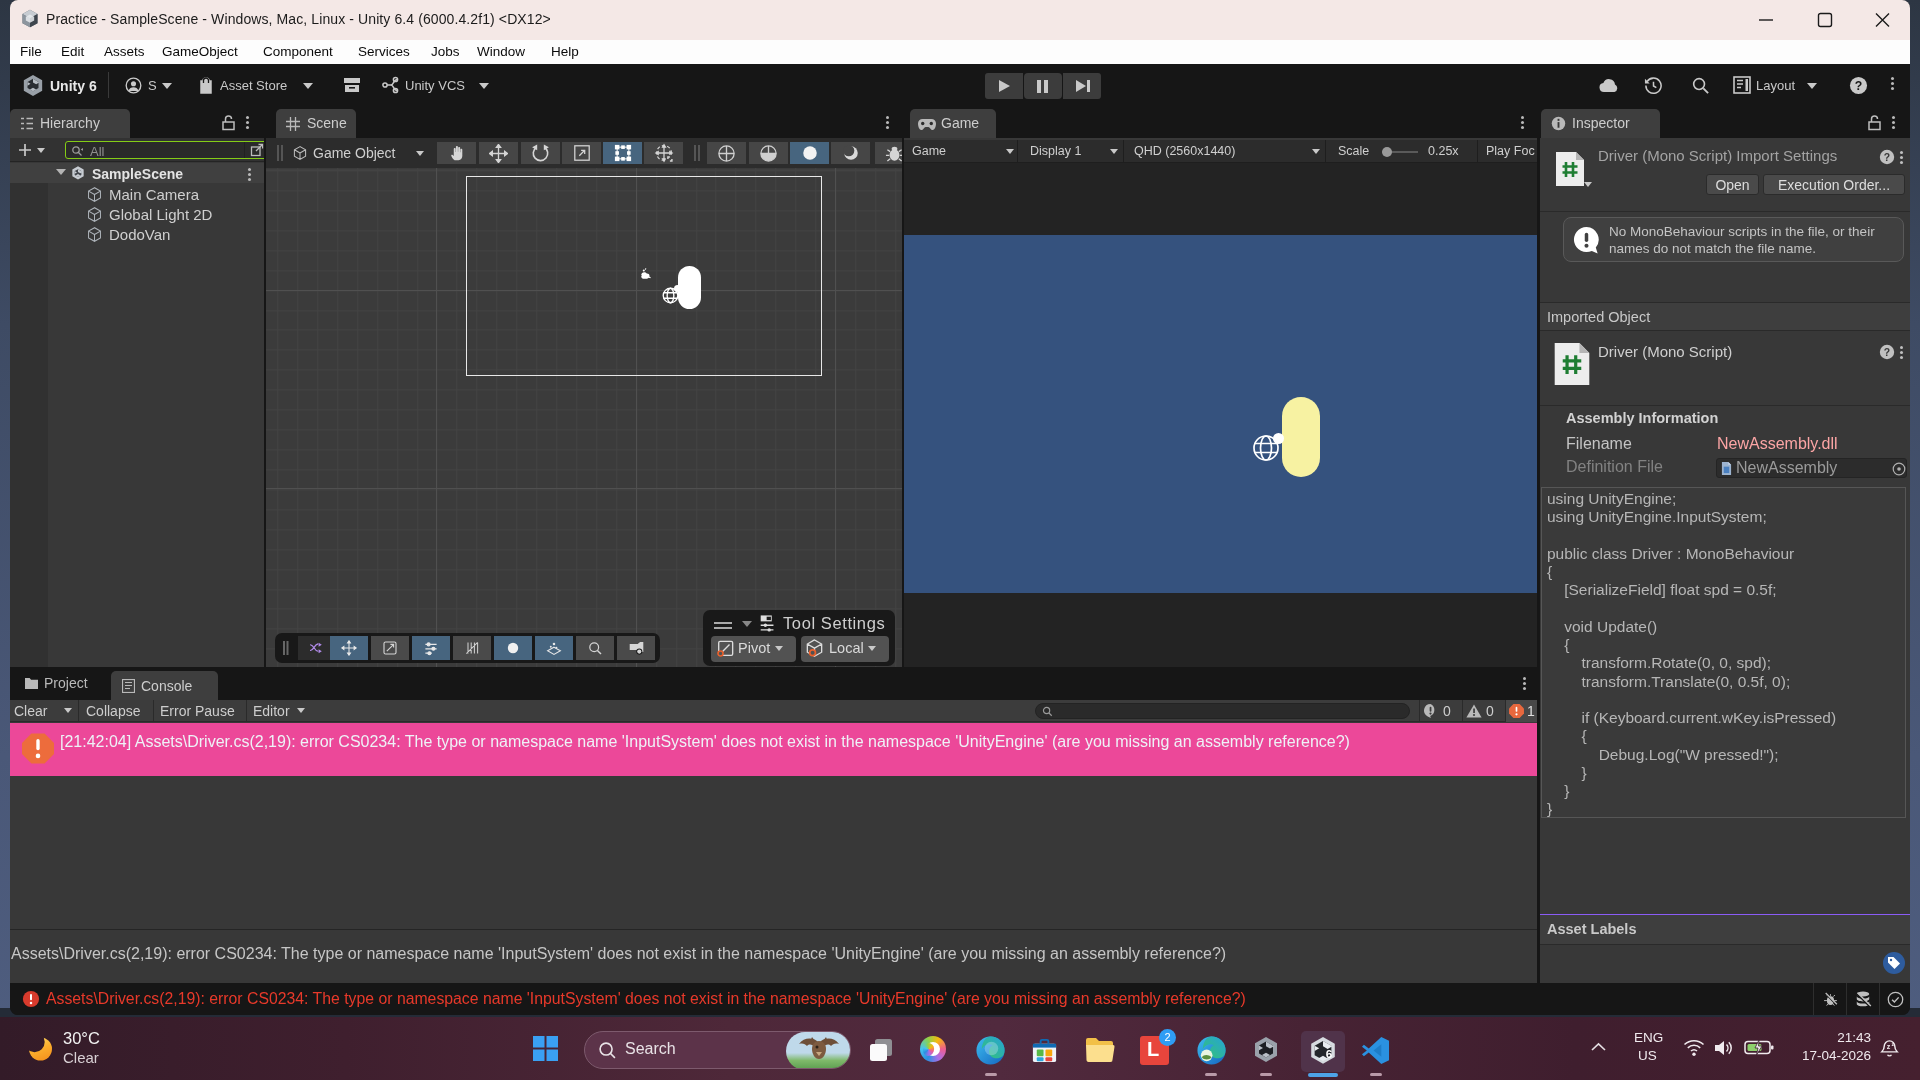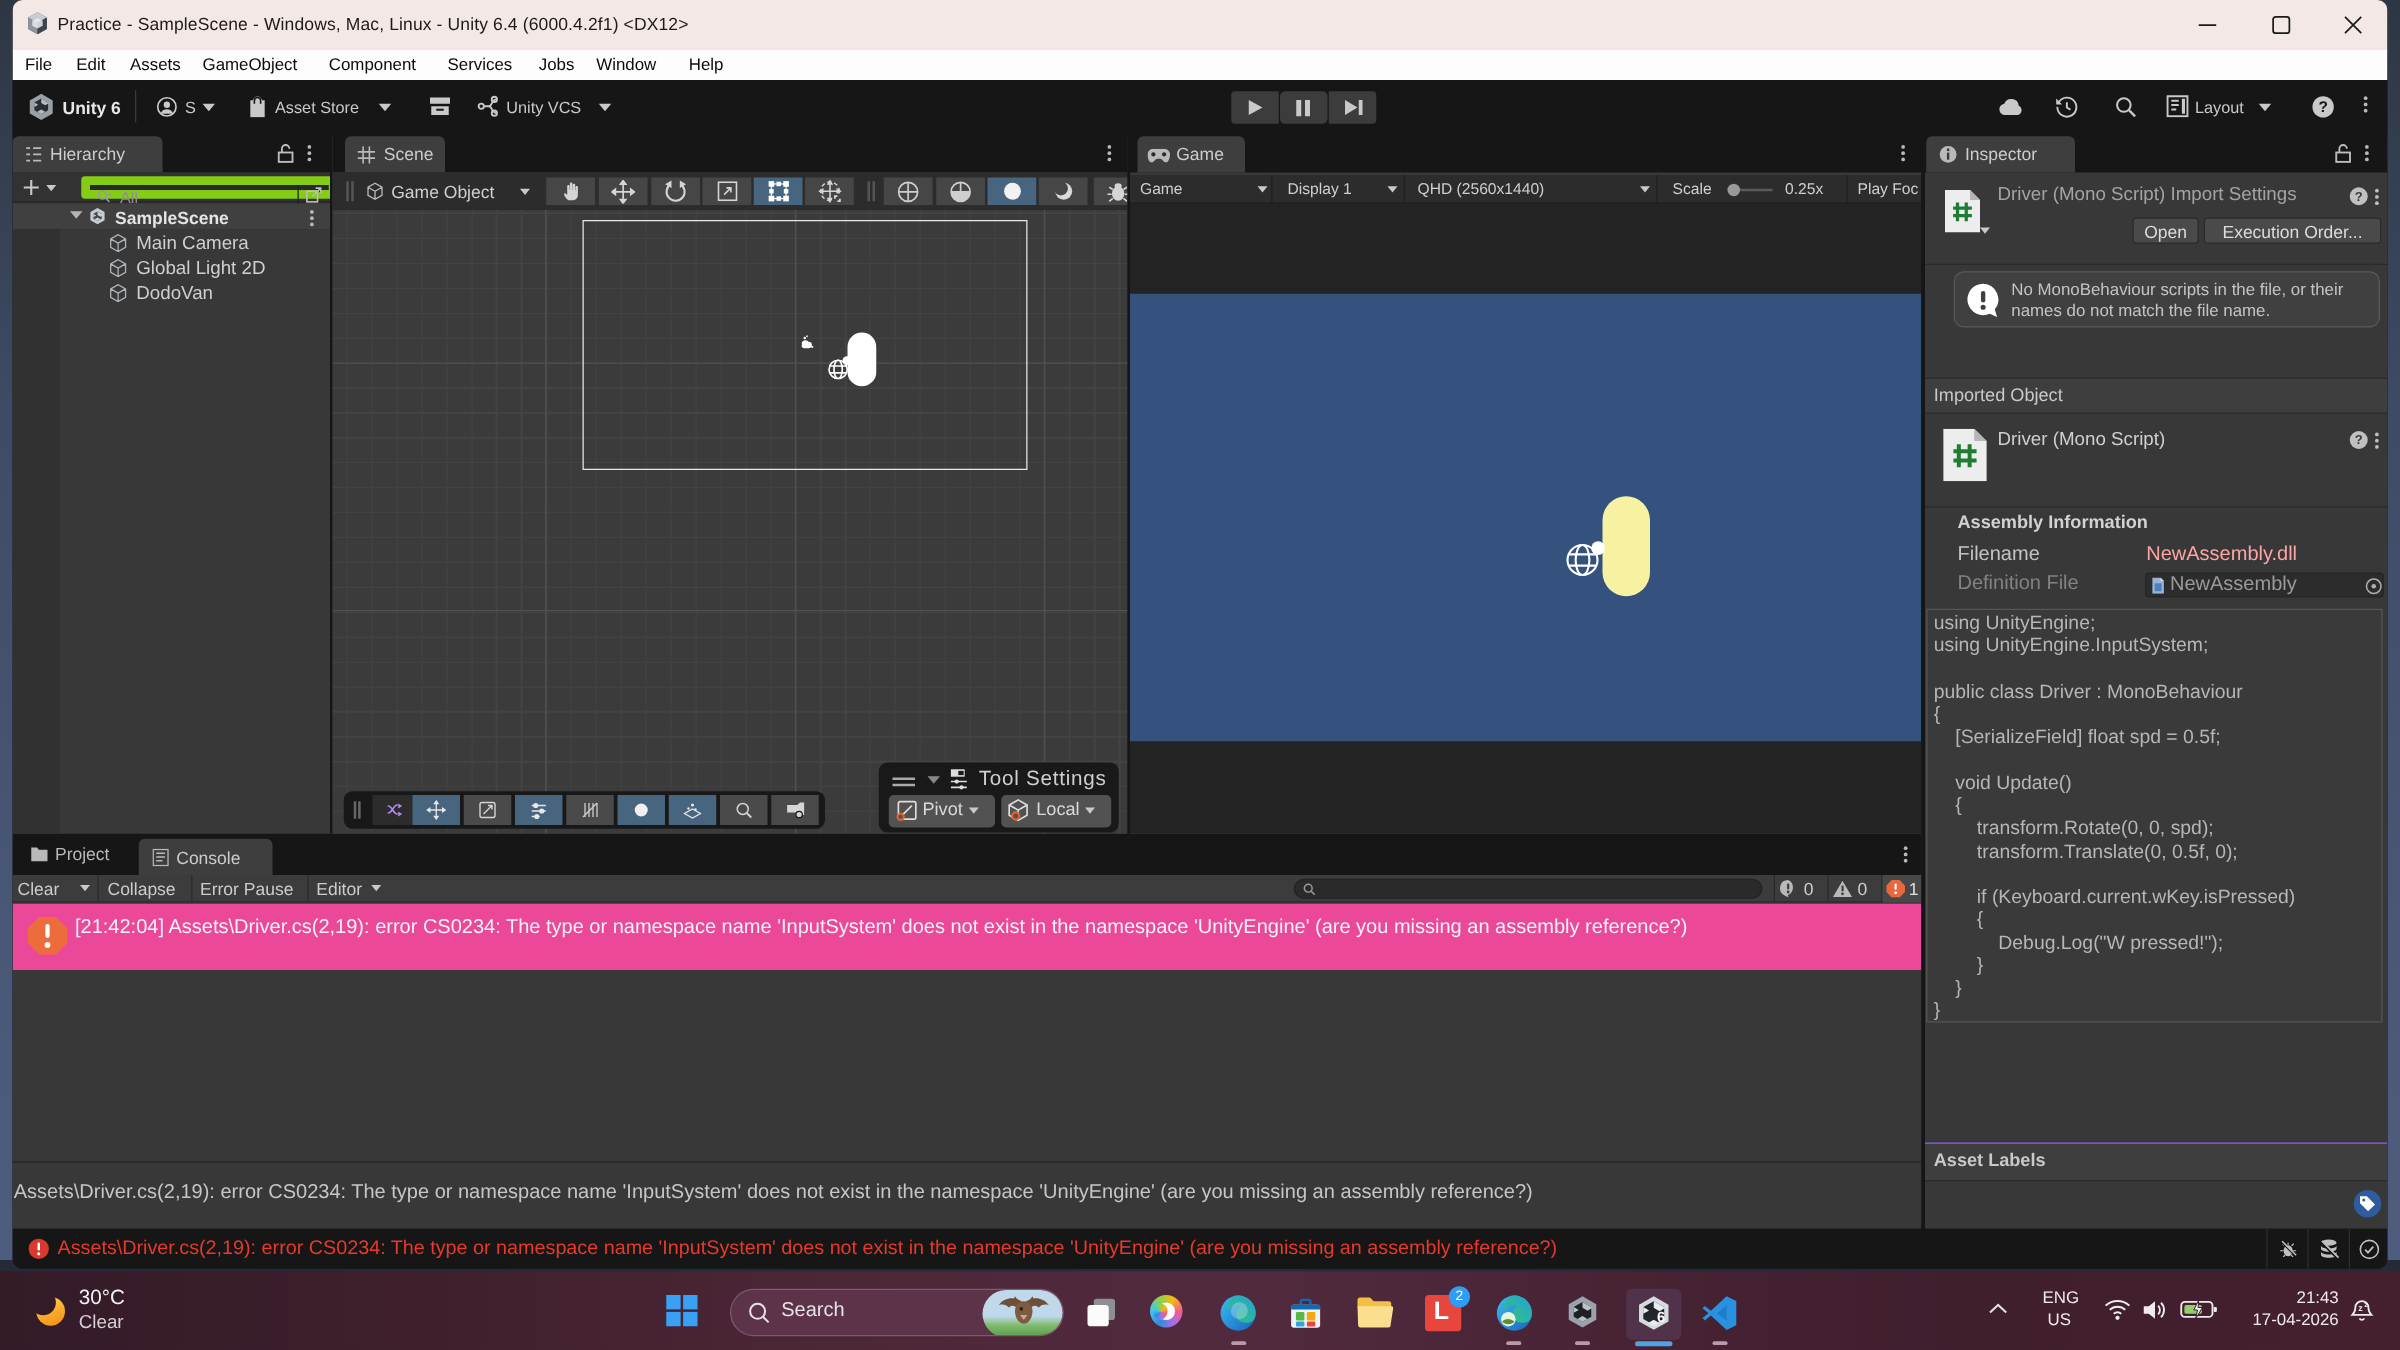--- a/index.html
+++ b/index.html
@@ -151,21 +151,21 @@
           </svg>
       <div class="abs" style="left:236px;top:8px">
             <span class="dots3"></span>
           </div>
     </div>
     <div class="abs" style="left:0;top:30px;width:254px;height:24px;background:#323232;border-bottom:1px solid #242424">
       <svg class="icon" style="left:8px;top:5px" width="14" height="14" viewBox="0 0 14 14">
             <path stroke="#c9c9c9" stroke-width="1.7" d="M7 1v12M1 7h12"></path>
           </svg>
       <div class="abs" style="left:27px;top:10px;border-left:4.5px solid transparent;border-right:4.5px solid transparent;border-top:5.5px solid #c9c9c9"></div>
-      <div class="abs" style="left:55px;top:3px;width:205px;height:18px;background:#2a2a2a;border:7px solid #84cc16;border-radius:3px">
+      <div class="abs" style="left:55px;top:3px;width:205px;height:18px;background:#2a2a2a;border:1px solid #84cc16;border-radius:3px">
         <svg class="icon" style="left:5px;top:3px" width="12" height="12" viewBox="0 0 12 12">
               <circle cx="5" cy="5" r="3.2" fill="none" stroke="#9a9a9a" stroke-width="1.3"></circle>
               <path stroke="#9a9a9a" stroke-width="1.3" d="m7.5 7.5 3 3"></path>
               <path fill="#9a9a9a" d="M9 4.5l3-1.8v3.6z" transform="scale(0.8) translate(3,1)"></path>
             </svg>
         <span style="position:absolute;left:24px;top:2px;font-size:13px;color:#8f8f8f">All</span>
         <div class="abs" style="right:1px;top:0px;width:24px;height:16px;border-left:1px solid #212121">
           <svg class="icon" style="left:5px;top:1px" width="14" height="14" viewBox="0 0 14 14">
                 <rect x="1.5" y="4" width="8.5" height="8.5" fill="none" stroke="#bdbdbd" stroke-width="1.3"></rect>
                 <path stroke="#bdbdbd" stroke-width="1.3" d="M6 8 12.5 1.5M8.5 1.5h4v4"></path>

